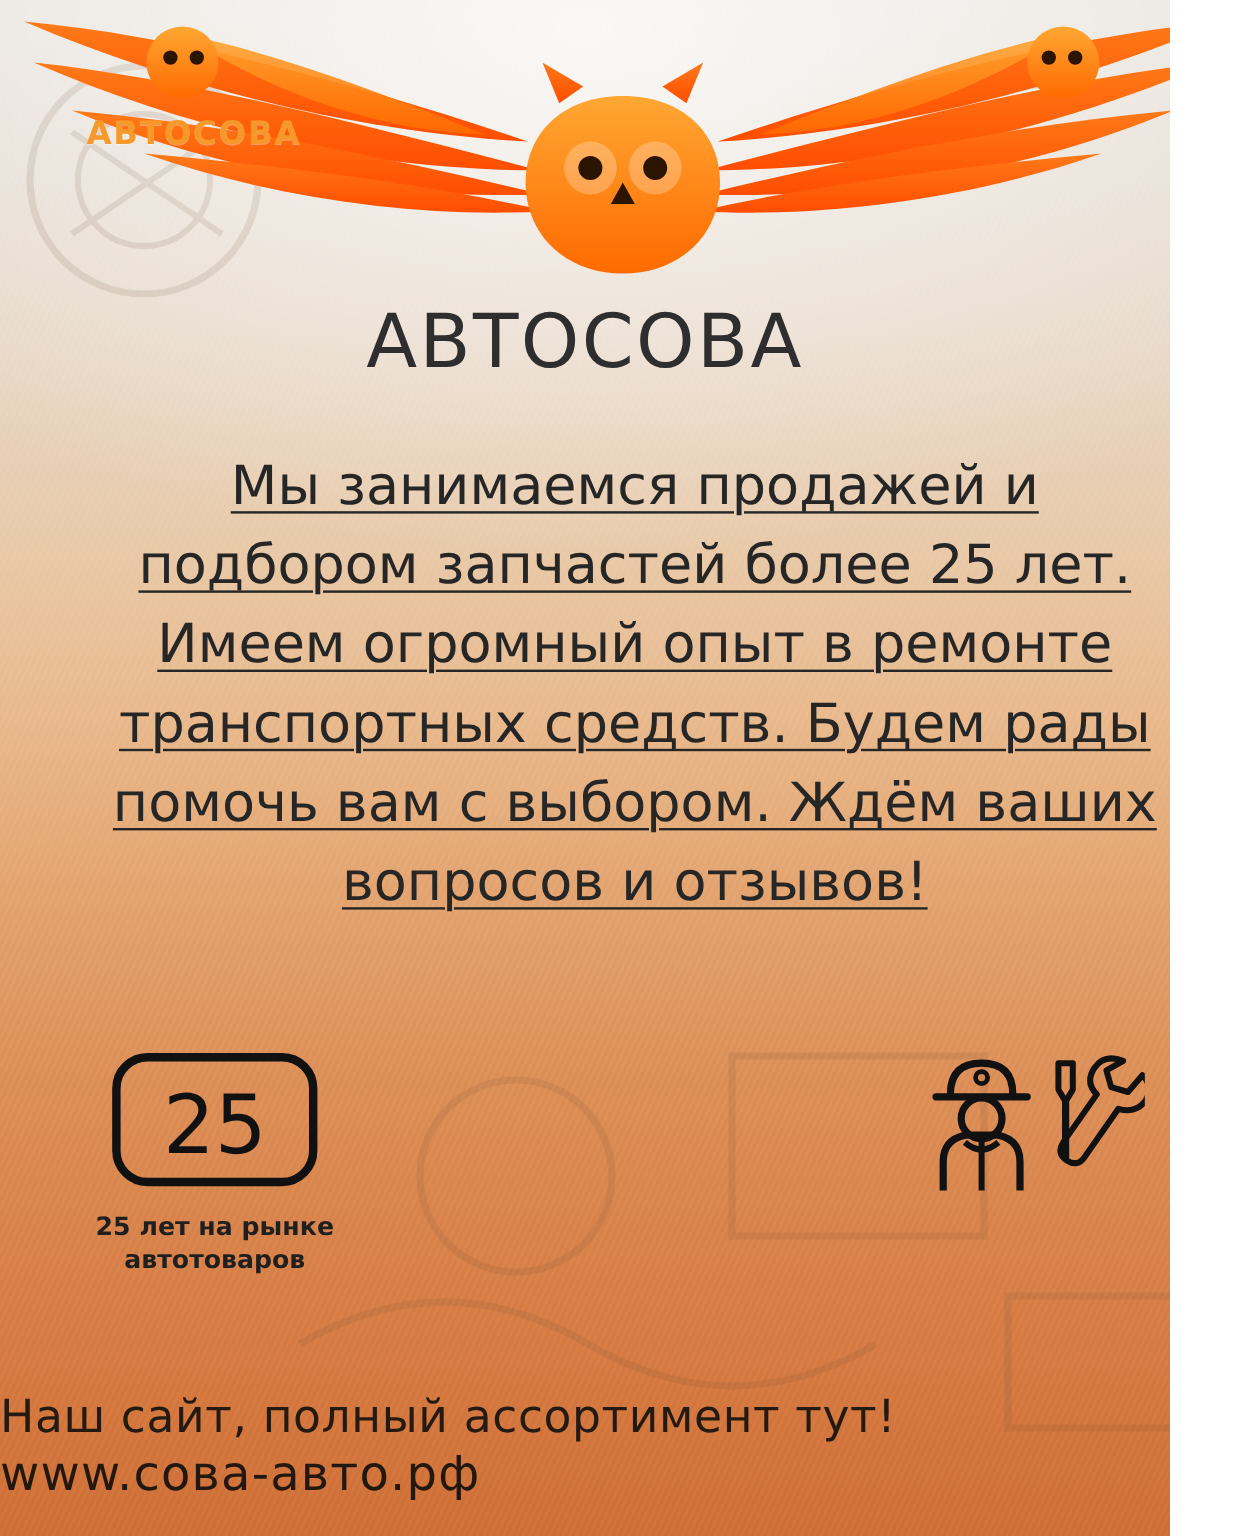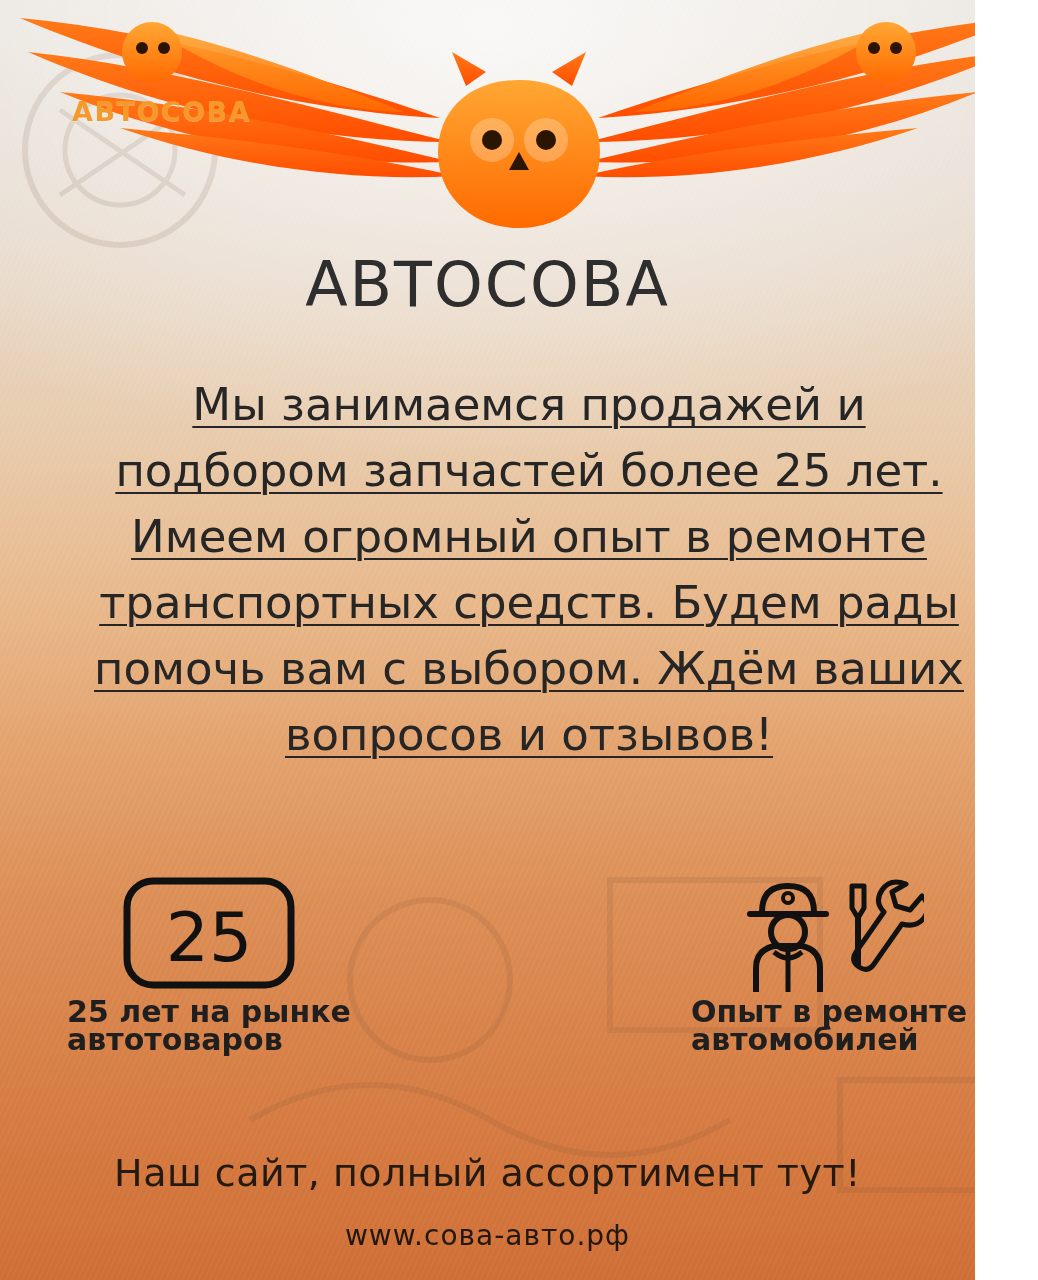--- a/index.html
+++ b/index.html
@@ -112,62 +112,62 @@
     text-underline-offset: 6px;
   }
 
   .features {
     position: absolute;
     top: 868px;
     left: 0;
     width: 1038px;
     display: flex;
     justify-content: space-between;
-    padding: 0 59px;
+    padding: 0 29px;
     box-sizing: border-box;
   }
   .feature {
     width: 300px;
     display: flex;
     flex-direction: column;
     align-items: center;
   }
   .feature .icon {
     height: 130px;
     display: flex;
     align-items: center;
     justify-content: center;
   }
   .feature .caption {
-    text-align: left;
+    margin-top: 10px;
+    text-align: center;
     font-family: "DejaVu Sans", sans-serif;
     font-weight: bold;
-    font-size: 30px;
+    font-size: 21px;
     line-height: 28px;
     color: #1f1f1f;
     white-space: pre-line;
   }
 
   .footer {
     position: absolute;
     bottom: 28px;
     left: 0;
     width: 100%;
-    text-align: center;
   }
   .footer .line1 {
     font-family: "DejaVu Sans", sans-serif;
     font-size: 38px;
     color: #241a12;
     letter-spacing: 0.5px;
   }
   .footer .line2 {
-    margin-top: 24px;
-    font-family: "DejaVu Sans", sans-serif;
-    font-size: 28px;
+    margin-top: 4px;
+    font-family: "DejaVu Sans", sans-serif;
+    font-size: 40px;
     color: #221810;
     letter-spacing: 1px;
   }
 </style>
 </head>
 <body>
 
 <div class="poster">
 
   <div class="texture"></div>
@@ -283,22 +283,20 @@
           <path d="M22 124 v-24 q0 -18 18 -22 h28 q18 4 18 22 v24" fill="none" stroke="#111" stroke-width="6" stroke-linejoin="round"></path>
           <path d="M54 82 v42" fill="none" stroke="#111" stroke-width="5"></path>
           <path d="M40 84 q14 12 28 0" fill="none" stroke="#111" stroke-width="5"></path>
 
           <path d="M118 18 l12 0 l0 22 l-6 10 l-6 -10 Z" fill="none" stroke="#111" stroke-width="5" stroke-linejoin="round"></path>
           <path d="M124 50 v46" fill="none" stroke="#111" stroke-width="6" stroke-linecap="round"></path>
 
           <path d="M172 16 q-16 -6 -24 6 q-8 12 2 22 l-28 40 q-6 9 3 15 q9 6 15 -3 l28 -40 q14 4 22 -6 q8 -12 -2 -22 l-12 14 l-14 -4 l-4 -14 Z" fill="none" stroke="#111" stroke-width="5" stroke-linejoin="round"></path>
         </svg>
       </div>
-      <div class="caption">Опыт в ремонте
-автомобилей</div>
     </div>
 
   </div>
 
   <div class="footer">
     <div class="line1">Наш сайт, полный ассортимент тут!</div>
     <div class="line2">www.сова-авто.рф</div>
   </div>
 
 </div>

